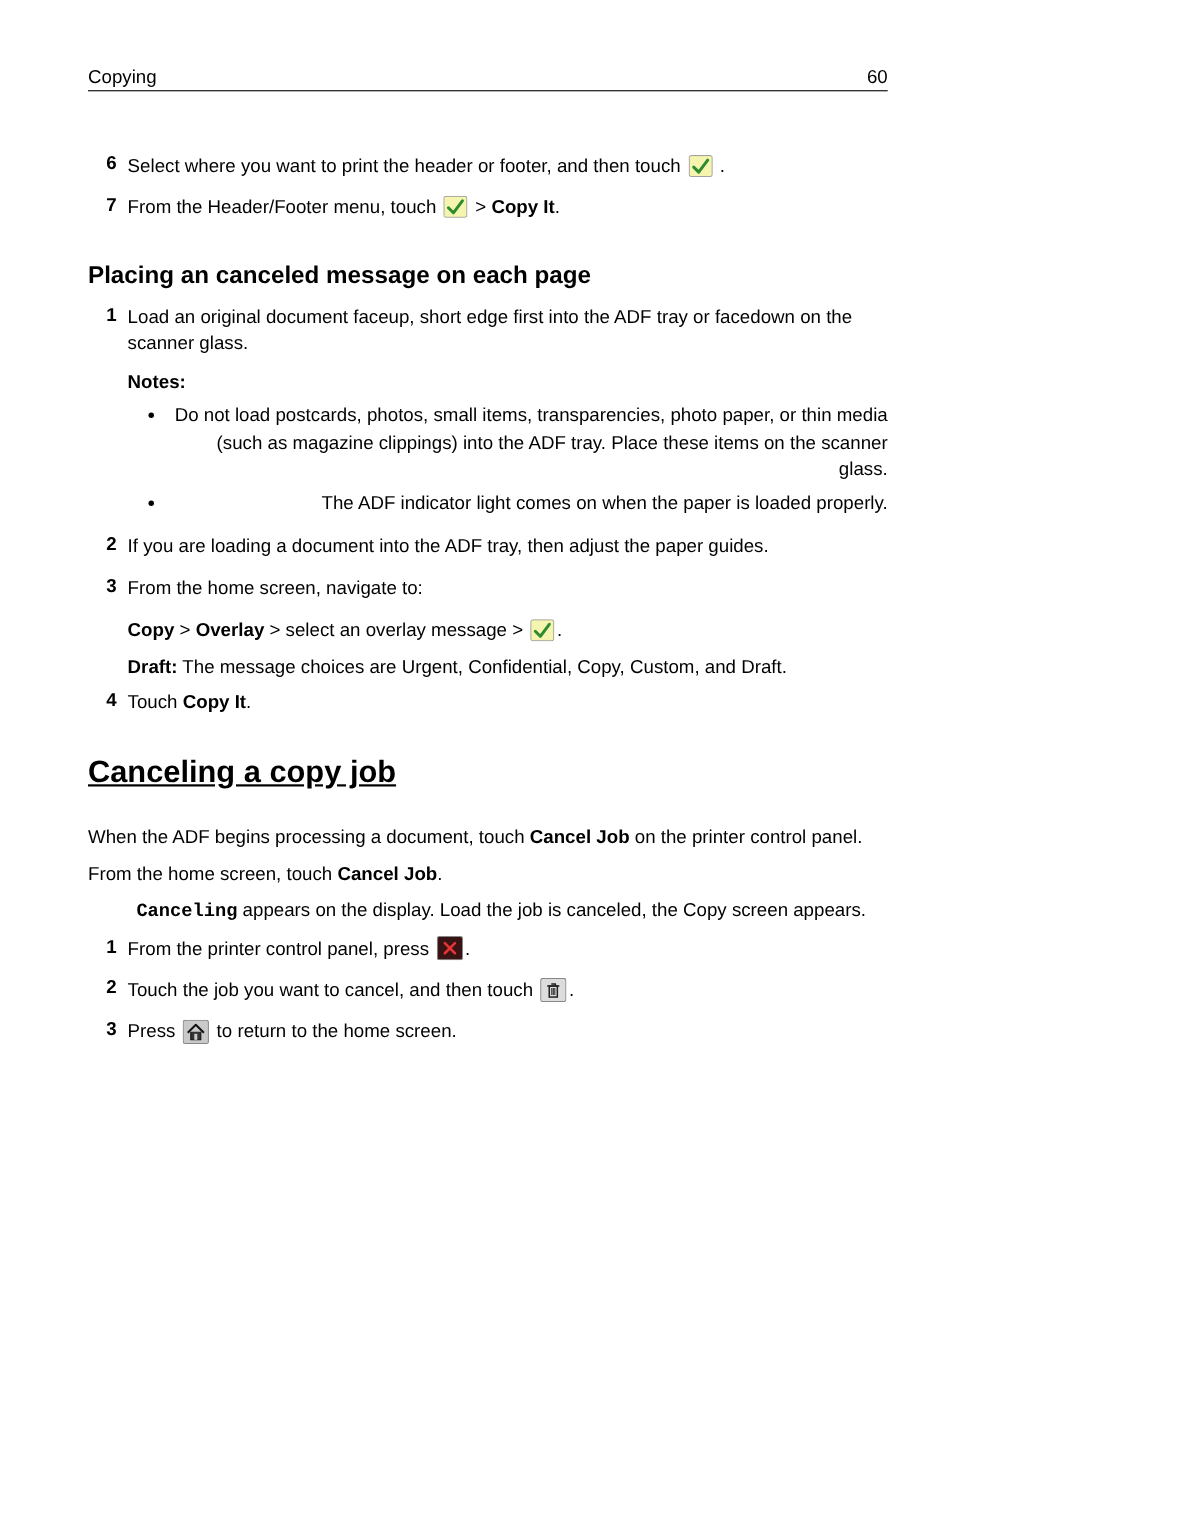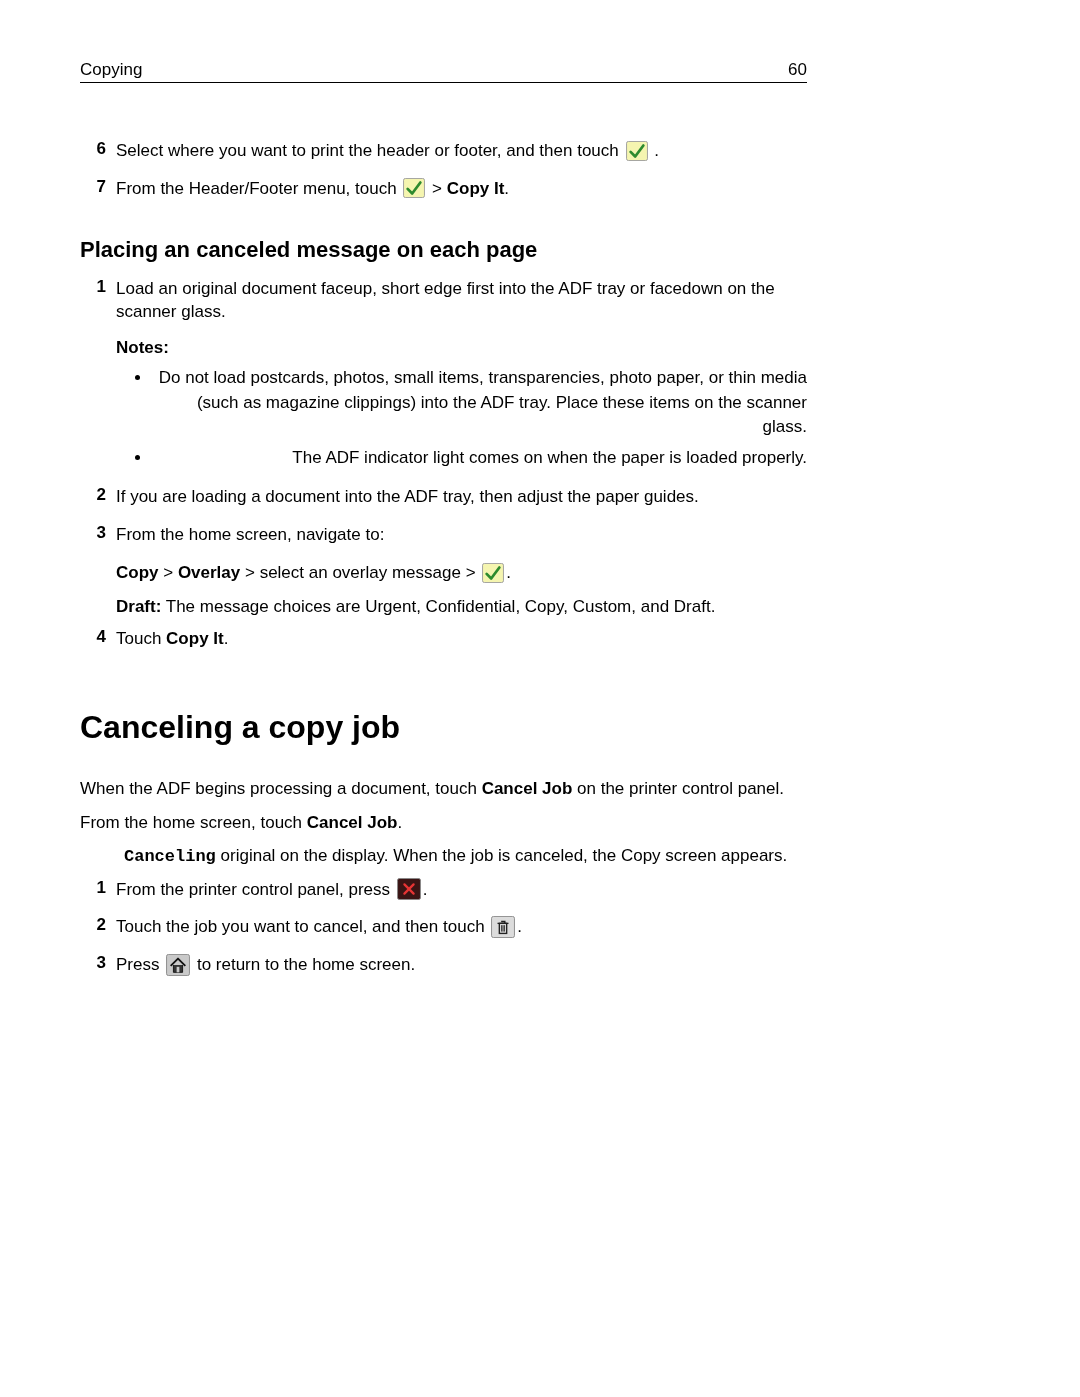--- a/index.html
+++ b/index.html
@@ -42,23 +42,24 @@
   .stepbody {
     flex: 1;
     line-height: 1.4;
   }
   h2.section {
     font-size: 22px;
     font-weight: 700;
     margin: 36px 0 14px 0;
   }
   h1.section-large {
-    font-size: 32px;
-    font-weight: 700;
-    margin: 58px 0 30px 0;
+    font-size: 28px;
+    font-weight: 700;
+    margin: 35px 0 30px 0;
+    text-decoration: underline;
   }
   .notes-label {
     font-weight: 700;
     margin: 8px 0 8px 36px;
   }
   ul.notes {
     margin: 0 0 14px 0;
     padding-left: 72px;
     text-align: right;
   }
@@ -178,21 +179,21 @@
   <h1 class="section-large">Canceling a copy job</h1>
 
   <div class="para">
     <span>When the ADF begins processing a document, touch </span><b>Cancel Job</b><span> on the printer control panel.</span>
   </div>
 
   <div class="para">
     <span>From the home screen, touch </span><b>Cancel Job</b><span>.</span>
   </div>
   <div class="para">
-    <span class="mono">Canceling</span><span> original on the display. When the job is canceled, the Copy screen appears.</span>
+    <span class="mono">Canceling</span><span> appears on the display. Load the job is canceled, the Copy screen appears.</span>
   </div>
 
 
   <div class="step">
     <div class="stepnum">1</div>
     <div class="stepbody">
       <span>From the printer control panel, press </span>
       <span class="icon wide">
         <svg viewBox="0 0 26 24">
           <rect x="0.5" y="0.5" width="25" height="23" rx="2" fill="#3a1414" stroke="#888"></rect>

